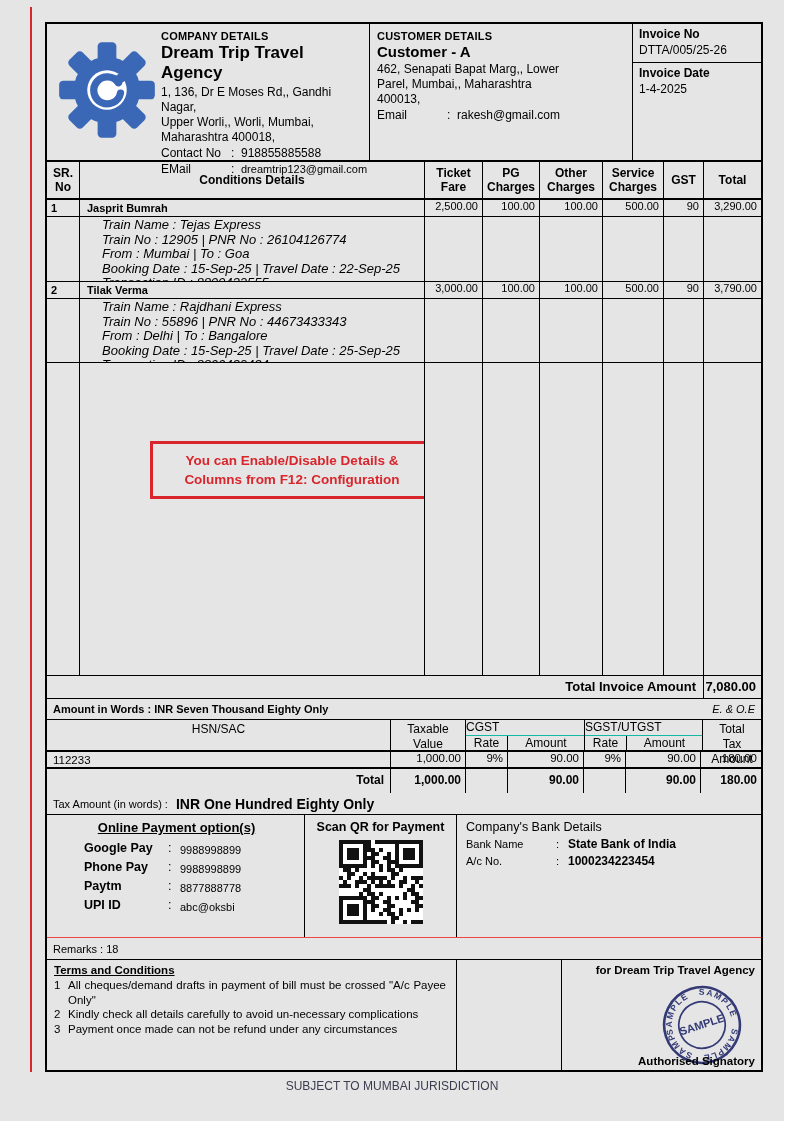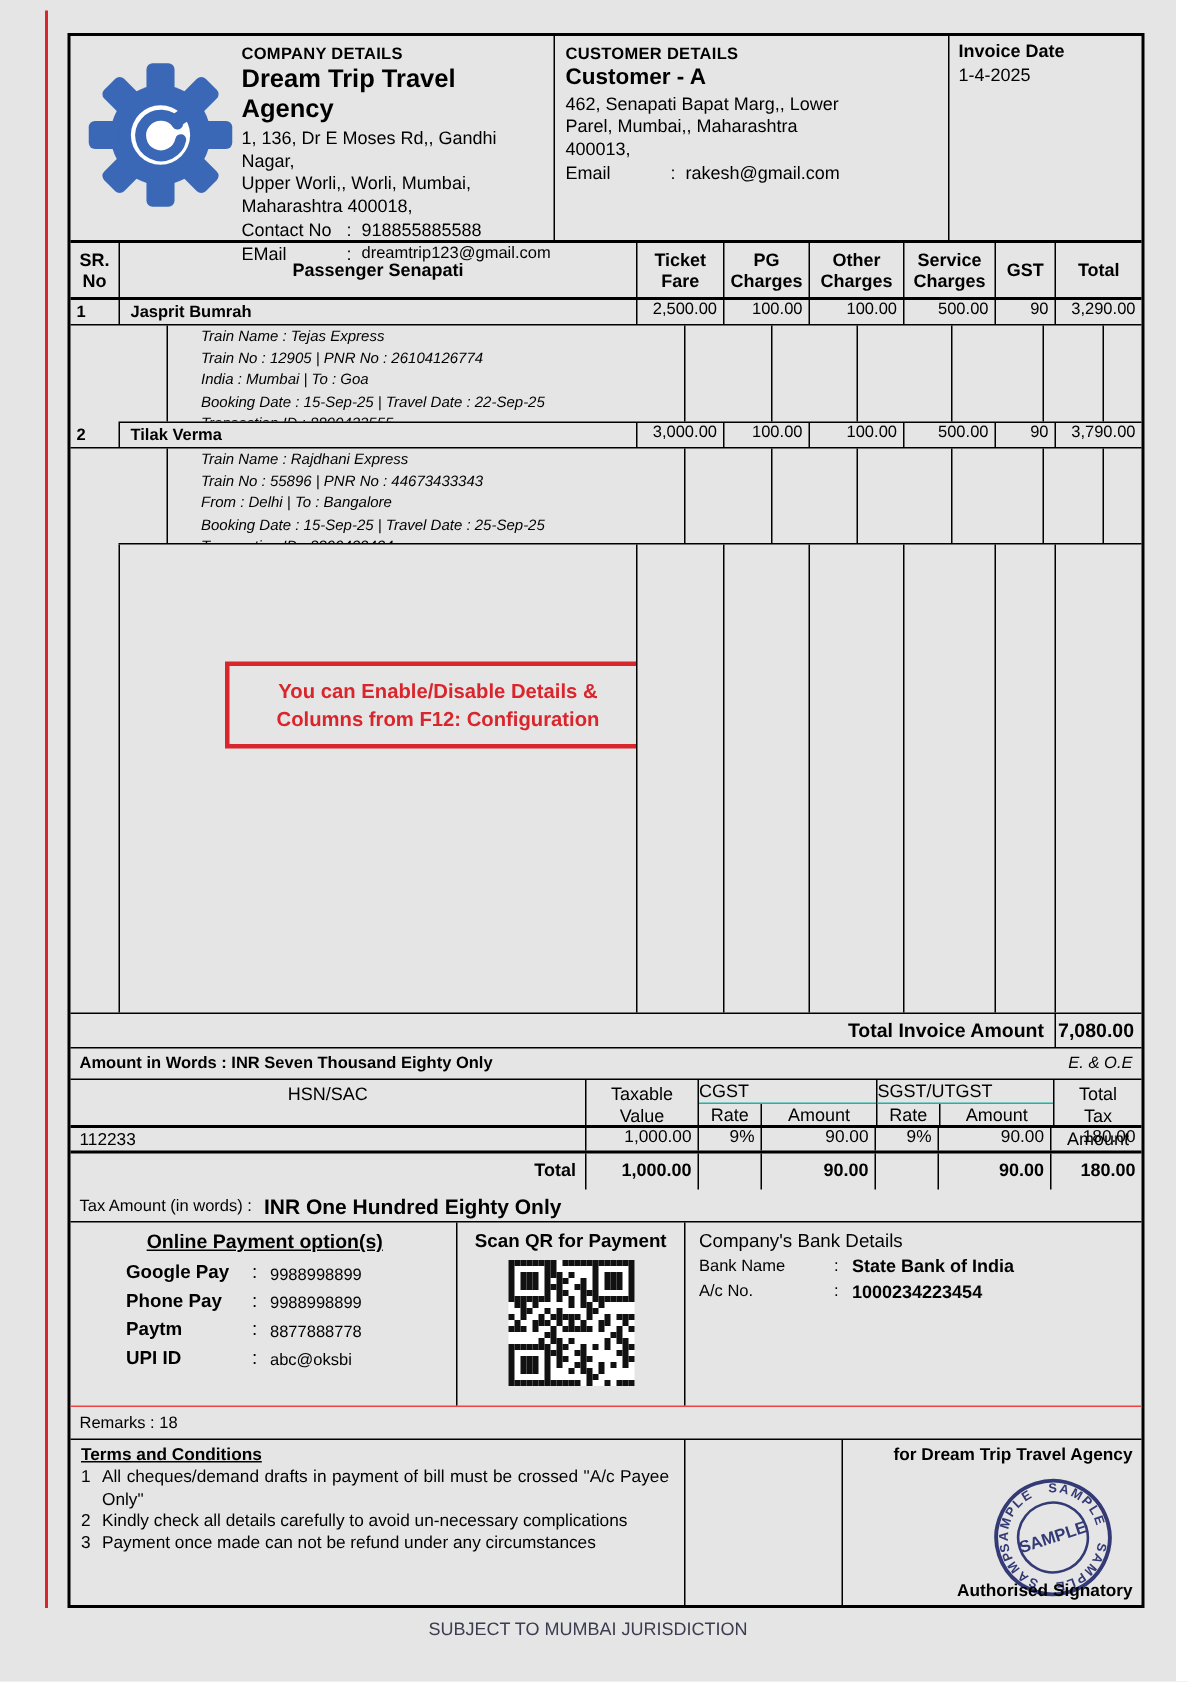--- a/index.html
+++ b/index.html
@@ -35,21 +35,21 @@
   
   .icols{display:grid; grid-template-columns:33px 345px 58px 57px 63px 61px 40px auto;}
   .icols>div{border-right:1px solid #000; overflow:hidden;}
   .icols>div:last-child{border-right:none;}
   .theader{height:38px; border-bottom:2px solid #000; font-weight:bold; font-size:12px;}
   .theader>div{display:flex; flex-direction:column; align-items:center; justify-content:center; line-height:14px; text-align:center;}
   .irow-main{height:17px; border-bottom:1px solid #000; font-size:11px;}
   .irow-main .nm{font-weight:bold; padding:2px 0 0 7px;}
   .irow-main .sr{font-weight:bold; padding:2px 0 0 4px;}
   .num{text-align:right; padding:0 4px 0 0;}
-  .irow-det{border-bottom:1px solid #000; font-size:10px;margin-left:32px;}
+  .irow-det{border-bottom:1px solid #000; font-size:13px;}
   .irow-det .det{font-style:italic; padding:2px 0 0 22px; line-height:12.6px;}
   .irow-det.h65{height:65px;}
   .irow-det.h64{height:64px;}
   .ifiller{height:312px; position:relative;}
   .annotation{position:absolute; left:70px; top:78px; width:284px; height:58px;
     border:3px solid var(--red); color:var(--red); font-weight:bold; font-size:13.5px;
     display:flex; flex-direction:column; align-items:center; justify-content:center; line-height:19px; text-align:center;}
   .total-row{display:grid; grid-template-columns:657px auto; height:23px; border-top:1px solid #000; font-size:13px; font-weight:bold;}
   .total-row .lbl{border-right:1px solid #000; text-align:right; padding:3px 7px 0 0;margin-left:40px;}
   .total-row .val{text-align:right; padding:3px 5px 0 0;}
@@ -178,34 +178,38 @@
         <div class="addr">Parel, Mumbai,, Maharashtra</div>
         <div class="addr">400013,</div>
         <div class="kv">
           <span class="k">Email</span>
           <span class="sep">:</span>
           <span class="v">rakesh@gmail.com</span>
         </div>
       </div>
 
       <div class="hcol-invmeta">
+        <div class="invno-block">
+          <div class="meta-label">Invoice No</div>
+          <div class="meta-value">DTTA/005/25-26</div>
+        </div>
         <div class="invdate-block">
           <div class="meta-label">Invoice Date</div>
           <div class="meta-value">1-4-2025</div>
         </div>
       </div>
     </div>
 
     <div class="icols theader">
       <div>
           <span>SR.</span>
           <span>No</span>
         </div>
       <div>
-          <span>Passenger Senapati</span>
+          <span>Conditions Details</span>
         </div>
       <div>
           <span>Ticket</span>
           <span>Fare</span>
         </div>
       <div>
           <span>PG</span>
           <span>Charges</span>
         </div>
       <div>
@@ -232,21 +236,21 @@
       <div class="num">100.00</div>
       <div class="num">500.00</div>
       <div class="num">90</div>
       <div class="num">3,290.00</div>
     </div>
     <div class="icols irow-det h65">
       <div></div>
       <div>
         <div class="det">Train Name : Tejas Express</div>
         <div class="det">Train No : 12905 | PNR No : 26104126774</div>
-        <div class="det">India : Mumbai | To : Goa</div>
+        <div class="det">From : Mumbai | To : Goa</div>
         <div class="det">Booking Date : 15-Sep-25 | Travel Date : 22-Sep-25</div>
         <div class="det">Transaction ID : 8800432555</div>
       </div>
       <div></div>
         <div></div>
         <div></div>
         <div></div>
         <div></div>
         <div></div>
     </div>

